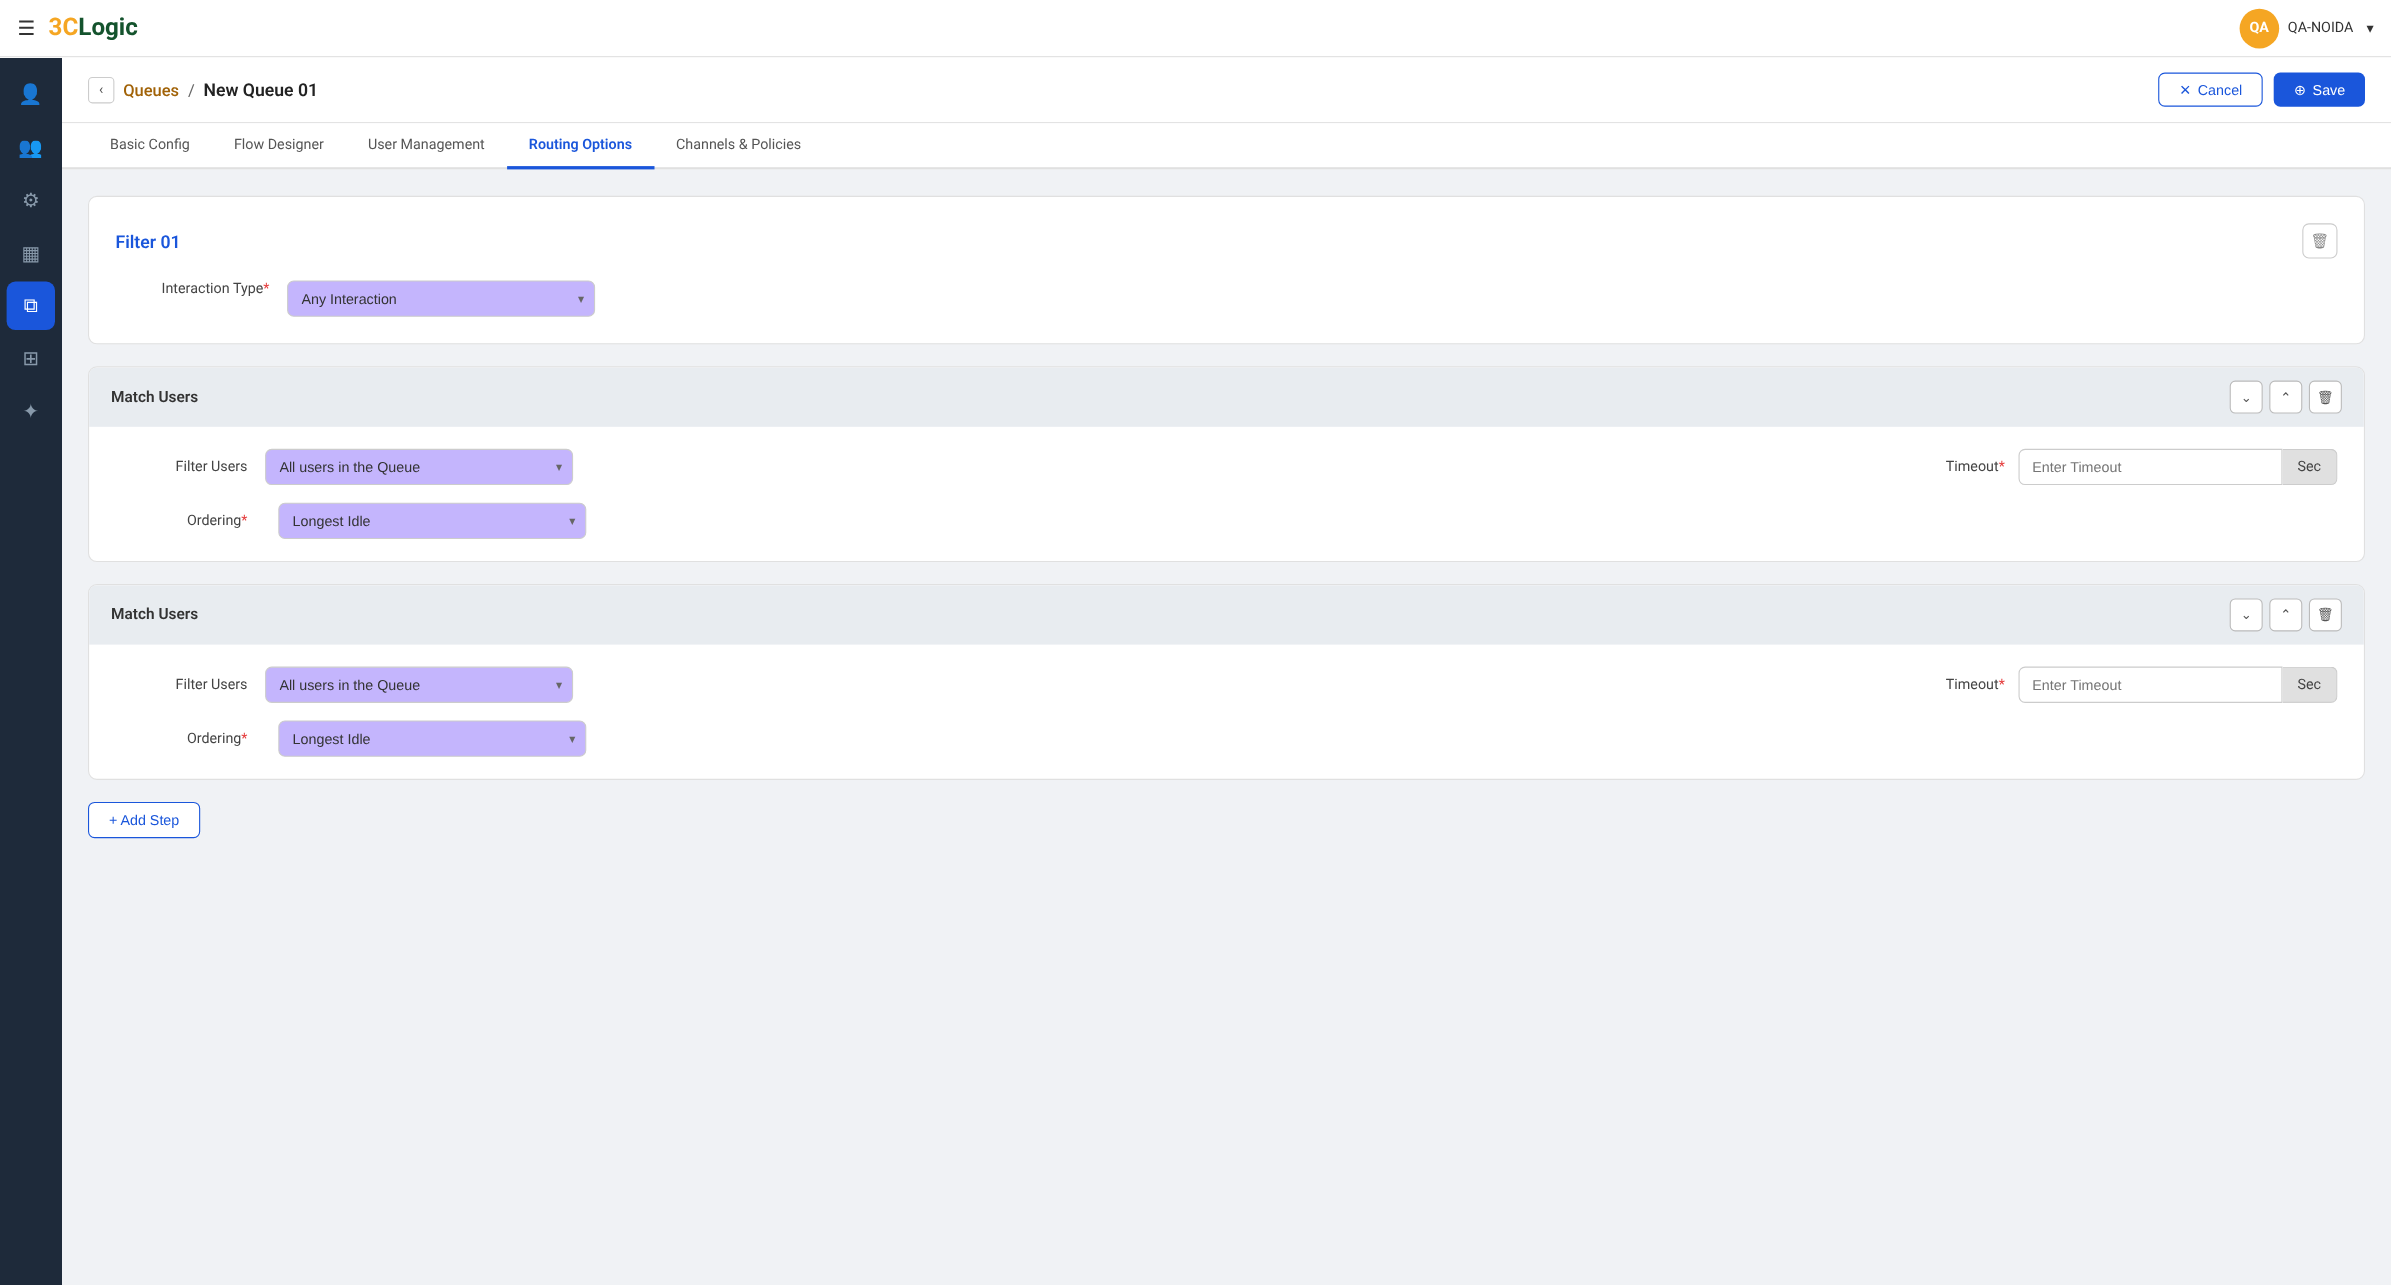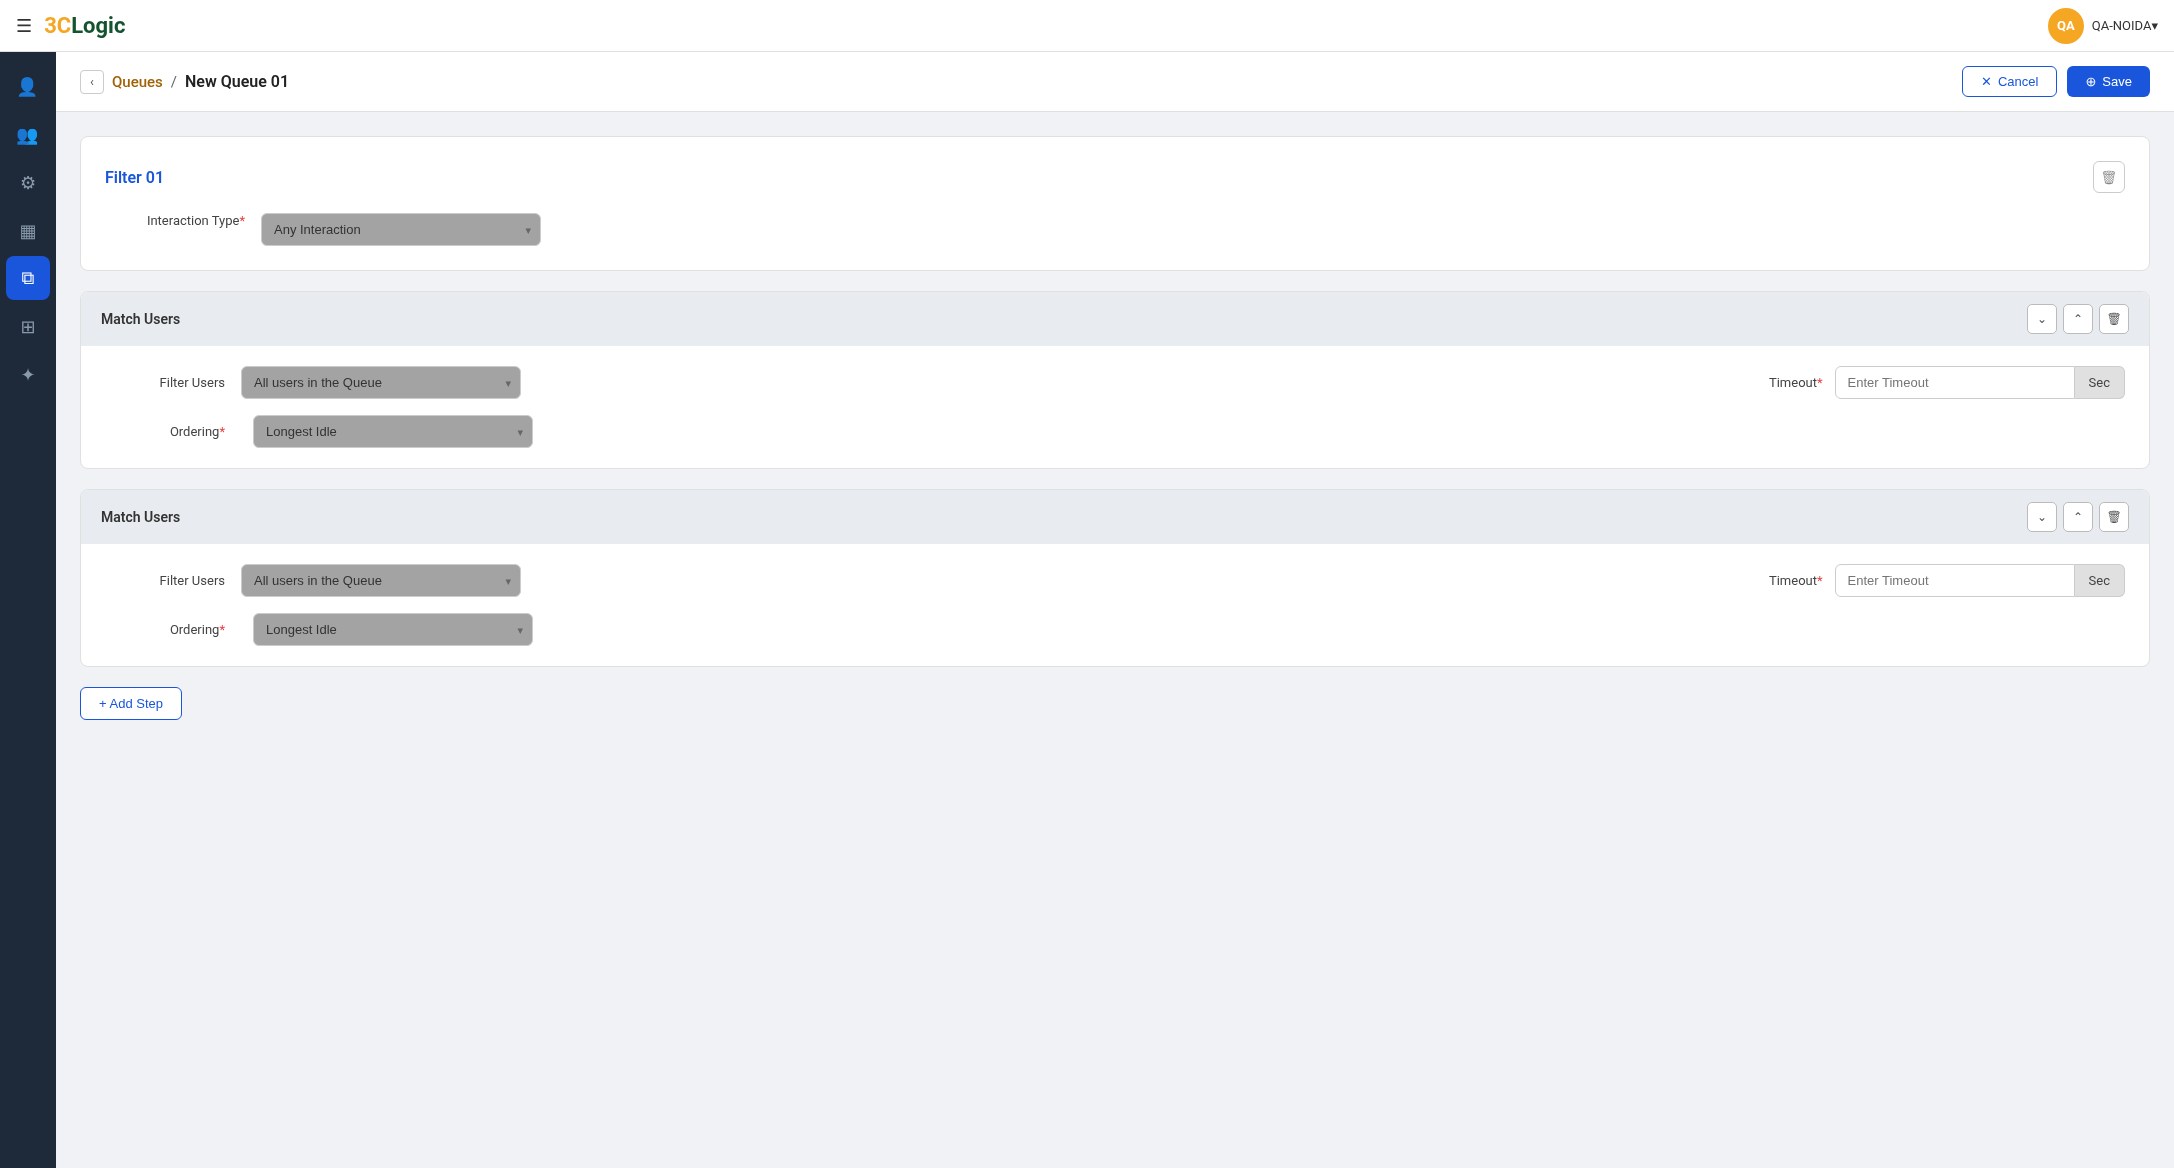--- a/index.html
+++ b/index.html
@@ -10,21 +10,21 @@
       display: flex; align-items: center; justify-content: space-between;
       background: #fff; height: 52px; padding: 0 16px;
       border-bottom: 1px solid #e0e0e0; position: fixed; top: 0; left: 0; right: 0; z-index: 100;
     }
     .top-nav-left { display: flex; align-items: center; gap: 12px; }
     .hamburger { font-size: 18px; cursor: pointer; color: #333; }
     .logo { font-size: 22px; font-weight: 700; color: #f5a623; }
     .logo span { color: #1a56db; }
     .top-nav-right { display: flex; align-items: center; gap: 8px; }
     .avatar { width: 36px; height: 36px; border-radius: 50%; background: #f5a623; color: #fff; display: flex; align-items: center; justify-content: center; font-weight: 700; font-size: 13px; }
-    .username { font-size: 13px; color: #333; display: flex; align-items: center; gap: 0; }
+    .username { font-size: 13px; color: #333; display: flex; align-items: center; gap: 12px; }
 
     
     .sidebar {
       position: fixed; top: 52px; left: 0; bottom: 0; width: 56px;
       background: #1e2a3a; display: flex; flex-direction: column; align-items: center; padding-top: 12px; gap: 4px; z-index: 99;
     }
     .sidebar-item {
       width: 44px; height: 44px; border-radius: 8px; display: flex; align-items: center; justify-content: center;
       color: #8899aa; cursor: pointer; font-size: 18px;
     }
@@ -68,21 +68,21 @@
     
     .filter-section { background: #fff; border-radius: 8px; padding: 24px; margin-bottom: 20px; border: 1px solid #e0e0e0; }
     .filter-title { font-size: 16px; font-weight: 600; color: #1a56db; margin-bottom: 20px; display: flex; align-items: center; justify-content: space-between; }
     .filter-delete-btn { width: 32px; height: 32px; border: 1.5px solid #ccc; border-radius: 6px; display: flex; align-items: center; justify-content: center; cursor: pointer; color: #888; background: #fff; }
     .form-row { display: flex; align-items: flex-start; gap: 16px; margin-bottom: 0; }
     .form-label { font-size: 13px; color: #444; white-space: nowrap; min-width: 140px; text-align: right; }
     .form-label .req { color: #e53e3e; }
     .select-wrapper { position: relative; width: 280px; }
     .select-wrapper select {
       width: 100%; padding: 8px 32px 8px 12px; border: 1px solid #ccc; border-radius: 6px; font-size: 13px;
-      background: #a3a3a3; appearance: none; cursor: pointer; color: #333;
+      background: #c4b5fd; appearance: none; cursor: pointer; color: #333;
     }
     .select-arrow { position: absolute; right: 10px; top: 50%; transform: translateY(-50%); pointer-events: none; color: #666; font-size: 11px; }
 
     
     .match-users-block { background: #fff; border-radius: 8px; margin-bottom: 20px; border: 1px solid #e0e0e0; overflow: hidden; }
     .match-users-header {
       background: #e8ecf0; padding: 12px 20px; display: flex; align-items: center; justify-content: space-between;
     }
     .match-users-title { font-size: 14px; font-weight: 600; color: #333; }
     .match-users-actions { display: flex; gap: 6px; }
@@ -158,20 +158,27 @@
         <span>✕</span>
         <span>Cancel</span>
       </button>
       <button class="btn-save">
         <span>⊕</span>
         <span>Save</span>
       </button>
     </div>
   </div>
 
+  <div class="tabs-bar">
+    <div class="tab">Basic Config</div>
+    <div class="tab">Flow Designer</div>
+    <div class="tab">User Management</div>
+    <div class="tab active">Routing Options</div>
+    <div class="tab">Channels &amp; Policies</div>
+  </div>
 
   <div class="content">
 
     <div class="filter-section">
       <div class="filter-title">
         <span>Filter 01</span>
         <button class="filter-delete-btn">🗑</button>
       </div>
       <div class="form-row">
         <span class="form-label">

